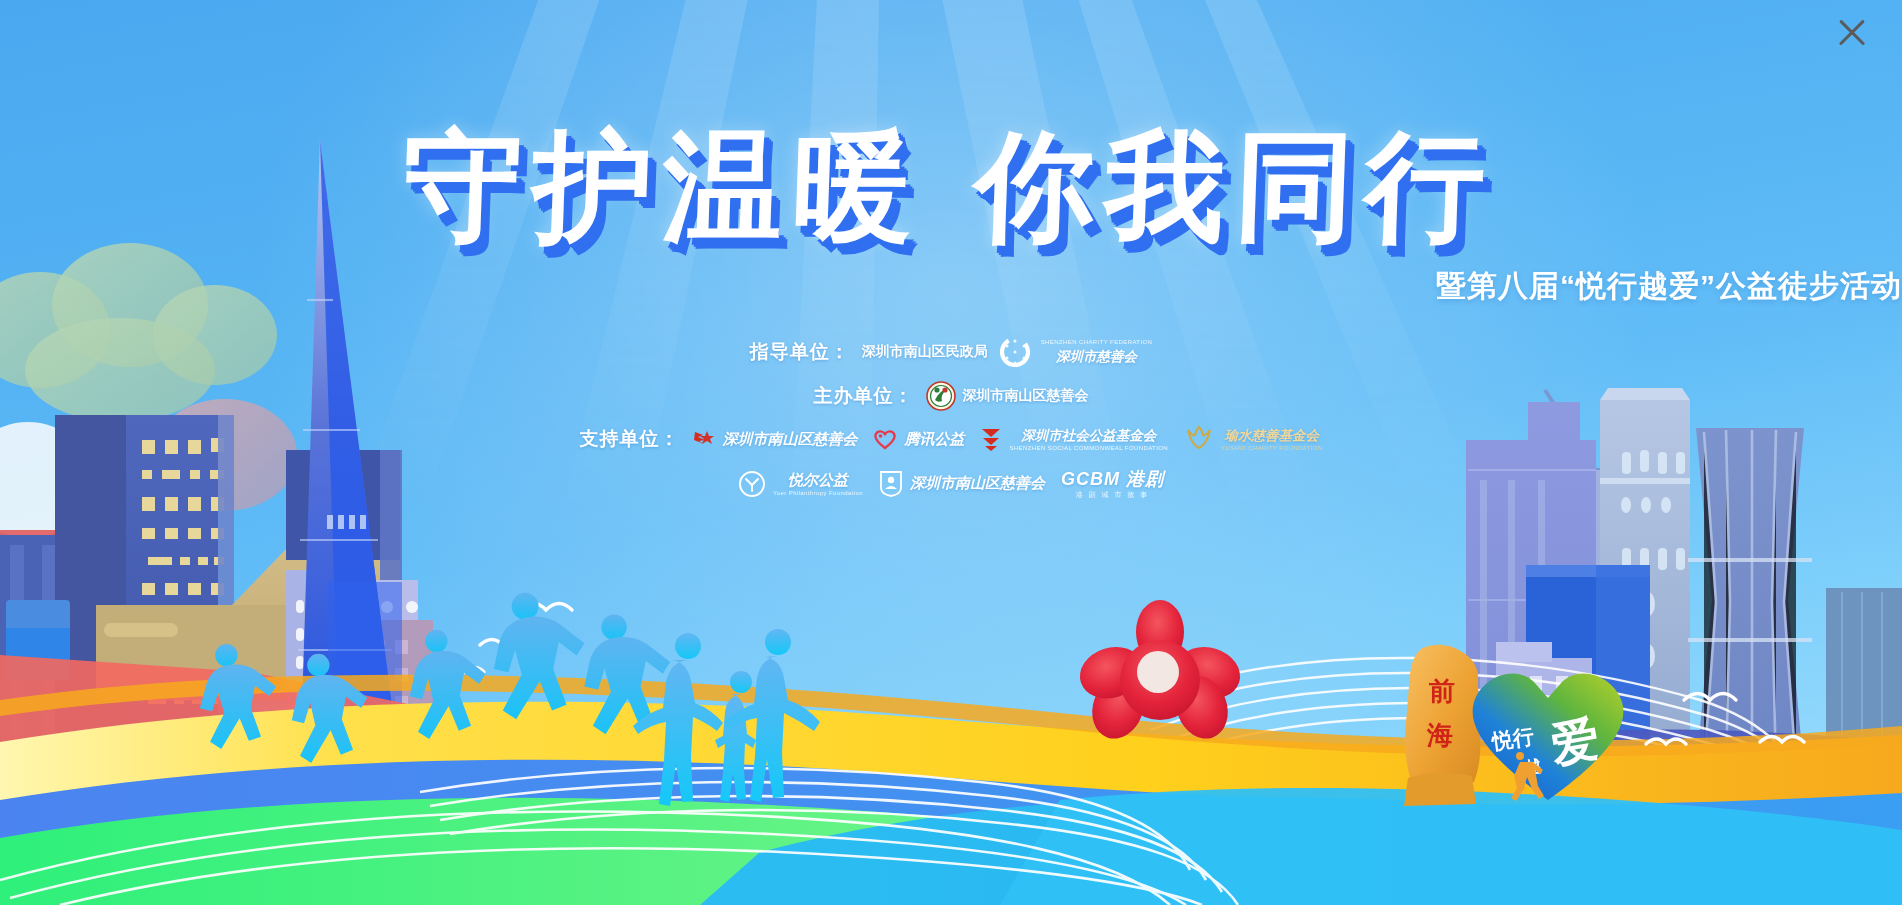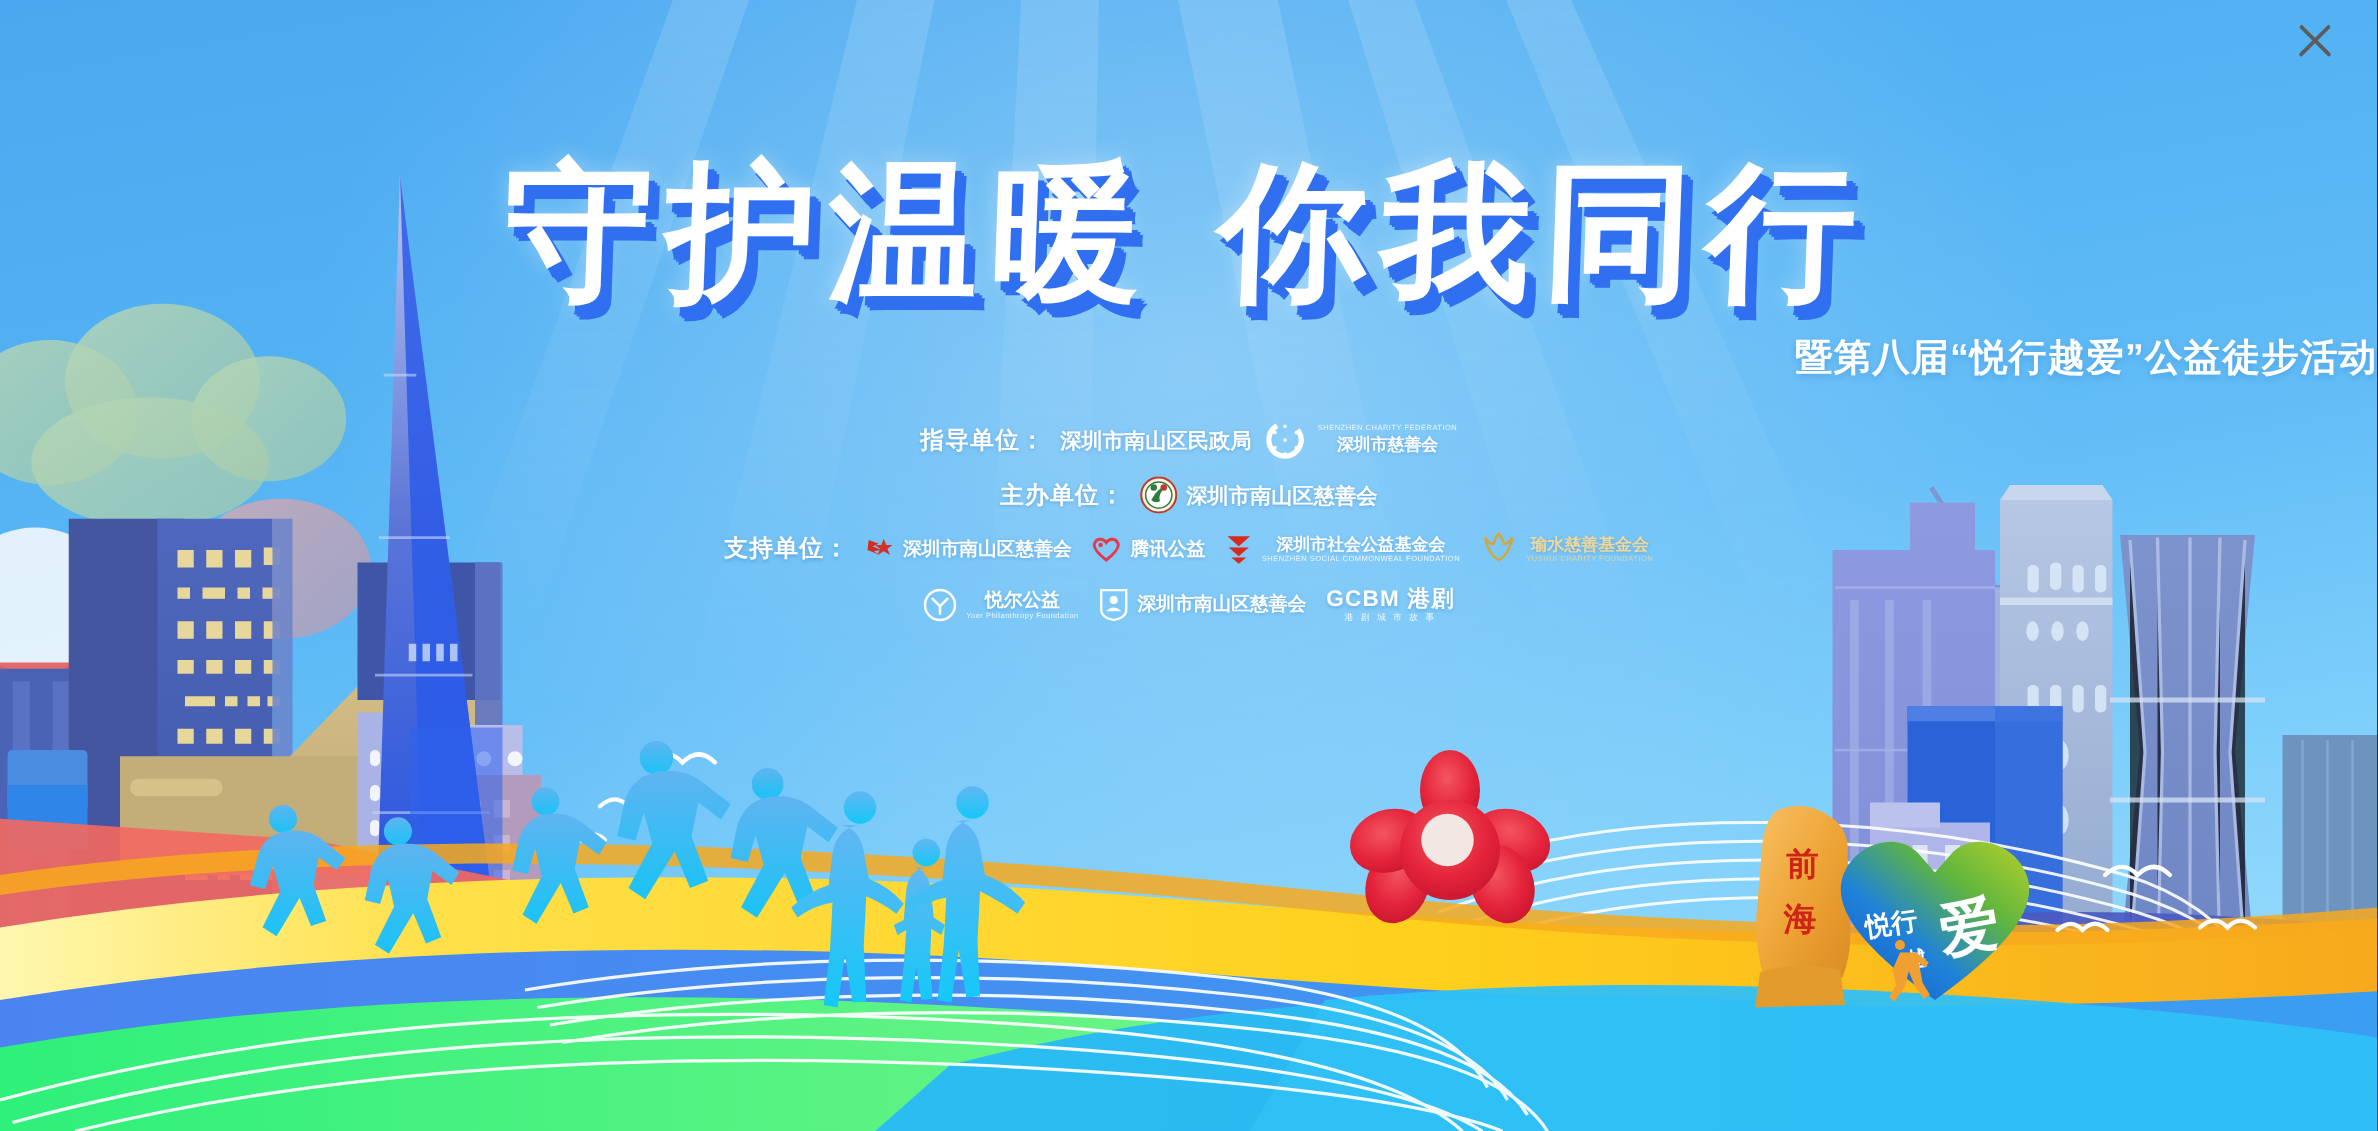--- a/index.html
+++ b/index.html
@@ -45,26 +45,26 @@
   .subtitle-2{
     margin:18px 0 0;font-size:30px;font-weight:600;color:#ffffff;letter-spacing:1px;
     text-shadow:0 2px 5px rgba(40,110,190,.30);
     text-align:right;
   }
   
   .credits{margin-top:30px;display:flex;flex-direction:column;align-items:center;gap:14px;}
   .credit-row{display:flex;align-items:center;justify-content:center;gap:12px;color:#ffffff;}
   .credit-label{font-size:19px;font-weight:600;letter-spacing:1px;white-space:nowrap;
     text-shadow:0 1px 3px rgba(30,100,180,.35);}
-  .credit-text{font-size:17px;font-weight:600;white-space:nowrap;color:#ffffff;
+  .credit-text{font-size:14px;font-weight:600;white-space:nowrap;color:#ffffff;
     text-shadow:0 1px 3px rgba(30,100,180,.35);}
   .org{display:flex;align-items:center;gap:7px;margin-right:16px;}
   .org:last-child{margin-right:0;}
   .org-name{font-size:15px;font-weight:700;color:#fff;white-space:nowrap;
-    text-shadow:0 1px 3px rgba(30,100,180,.3);}
+    text-shadow:0 1px 3px rgba(30,100,180,.3);font-style:italic;}
   .org-name.sm{font-size:13.5px;}
   .org-sub{font-size:6px;letter-spacing:.4px;color:rgba(255,255,255,.85);display:block;line-height:1.25;}
   .mark{flex:0 0 auto;display:block;}
   .row-logos{display:flex;align-items:center;justify-content:center;}
   
   .scene{position:absolute;left:0;top:0;width:100%;height:100%;z-index:10;}
   .scene-front{position:absolute;left:0;top:0;width:100%;height:100%;z-index:30;pointer-events:none;}
 </style>
 </head>
 <body>

